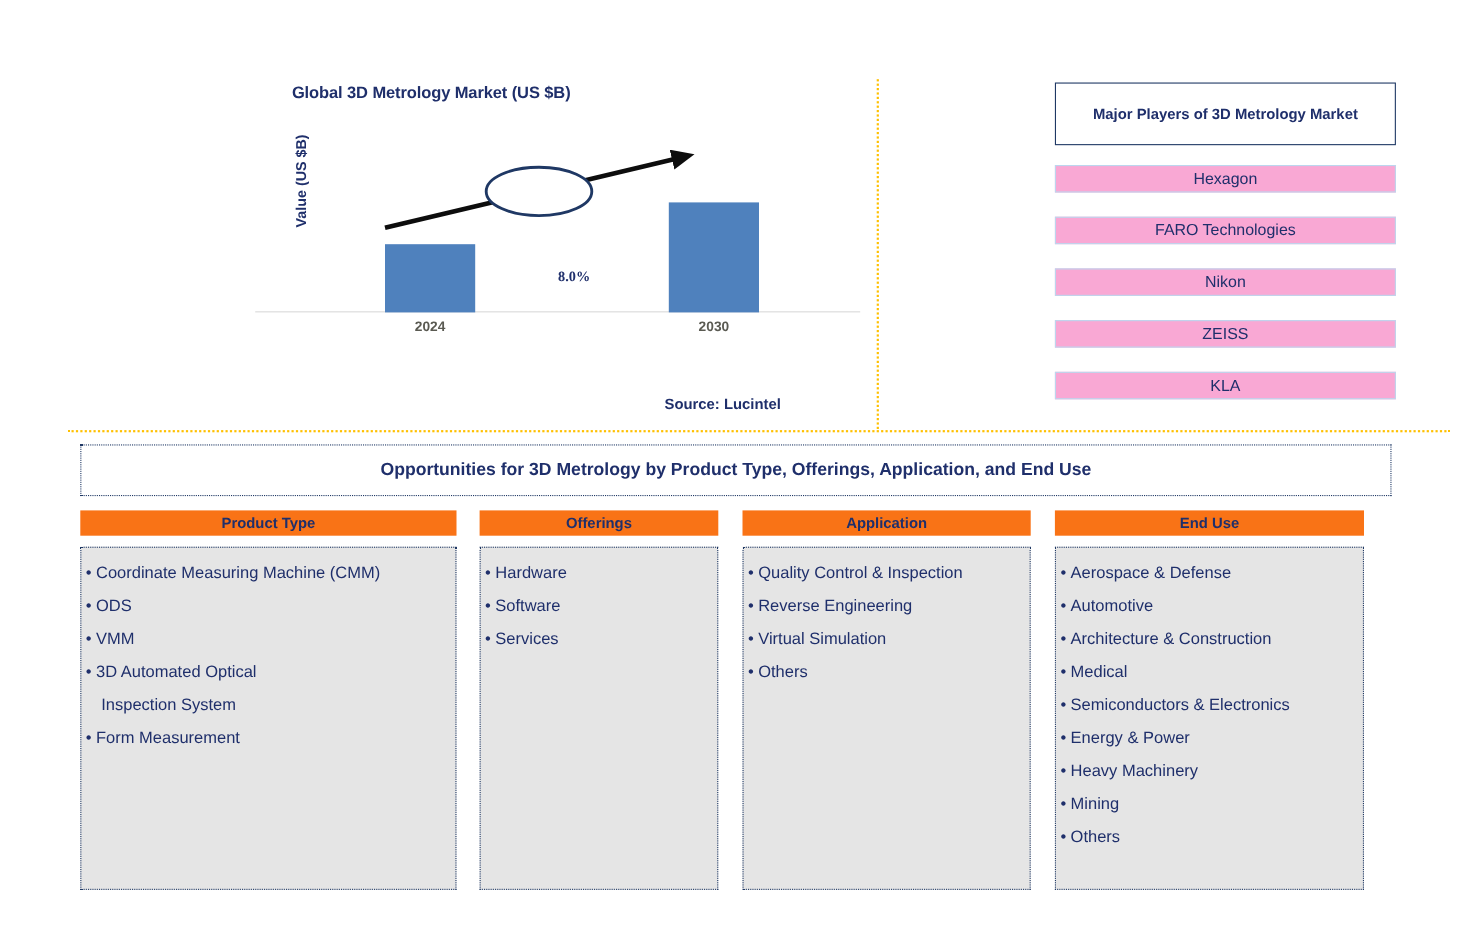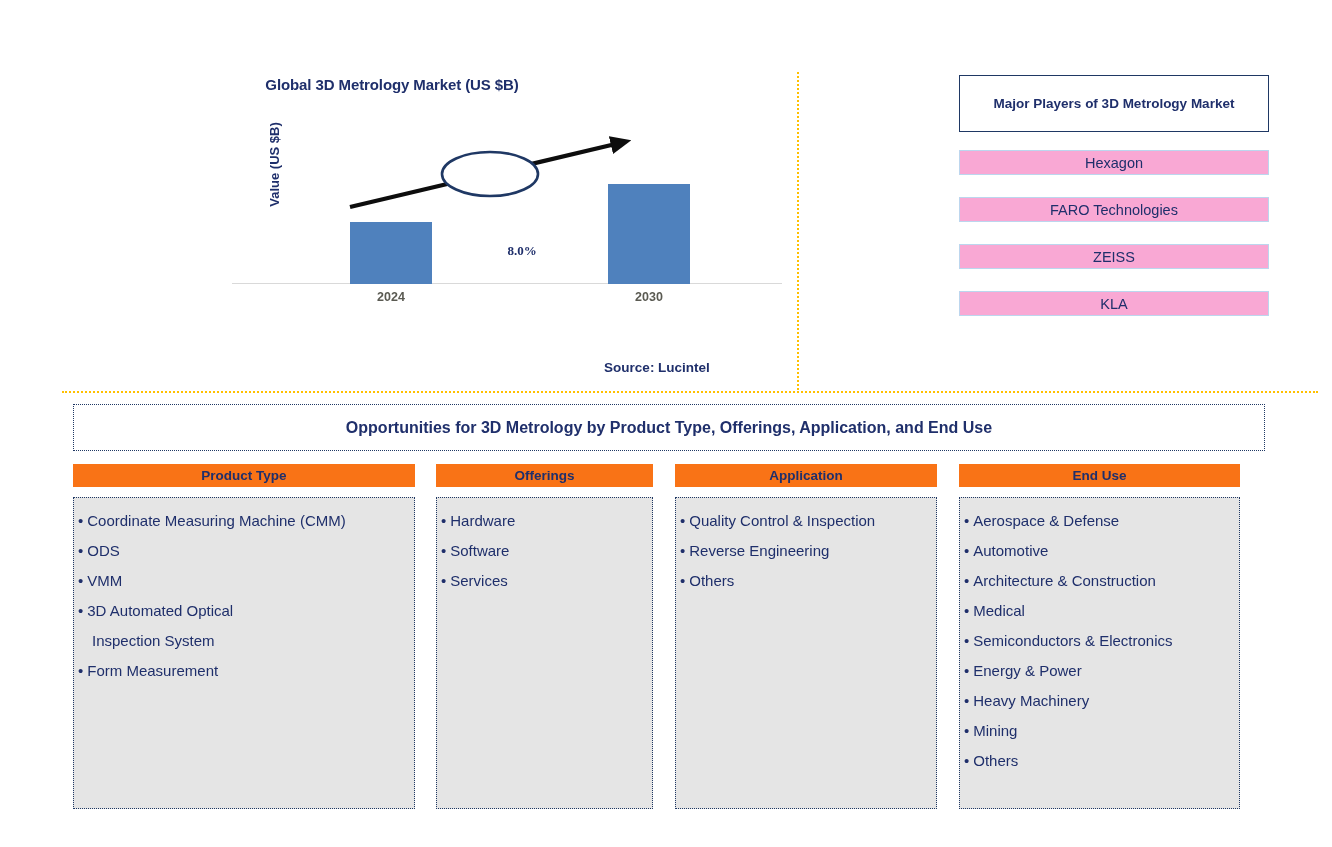--- a/index.html
+++ b/index.html
@@ -272,20 +272,21 @@
     <div class="tick tick-2030">2030</div>
 
     <div class="source">Source: Lucintel</div>
   </div>
 
   <div class="players">
     <div class="players-header">Major Players of 3D Metrology Market</div>
 
     <div class="player-item">Hexagon</div>
     <div class="player-item">FARO Technologies</div>
+    <div class="player-item">Nikon</div>
     <div class="player-item">ZEISS</div>
     <div class="player-item">KLA</div>
   </div>
 
   <div class="opp-banner">Opportunities for 3D Metrology by Product Type, Offerings, Application, and End Use</div>
 
   <div class="columns">
 
     <div class="col col-1">
       <div class="col-head">Product Type</div>
@@ -311,20 +312,21 @@
         </ul>
       </div>
     </div>
 
     <div class="col col-3">
       <div class="col-head">Application</div>
       <div class="col-body">
         <ul>
           <li><span class="bull">•</span><span>Quality Control &amp; Inspection</span></li>
           <li><span class="bull">•</span><span>Reverse Engineering</span></li>
+          <li><span class="bull">•</span><span>Virtual Simulation</span></li>
           <li><span class="bull">•</span><span>Others</span></li>
         </ul>
       </div>
     </div>
 
     <div class="col col-4">
       <div class="col-head">End Use</div>
       <div class="col-body">
         <ul>
           <li><span class="bull">•</span><span>Aerospace &amp; Defense</span></li>

